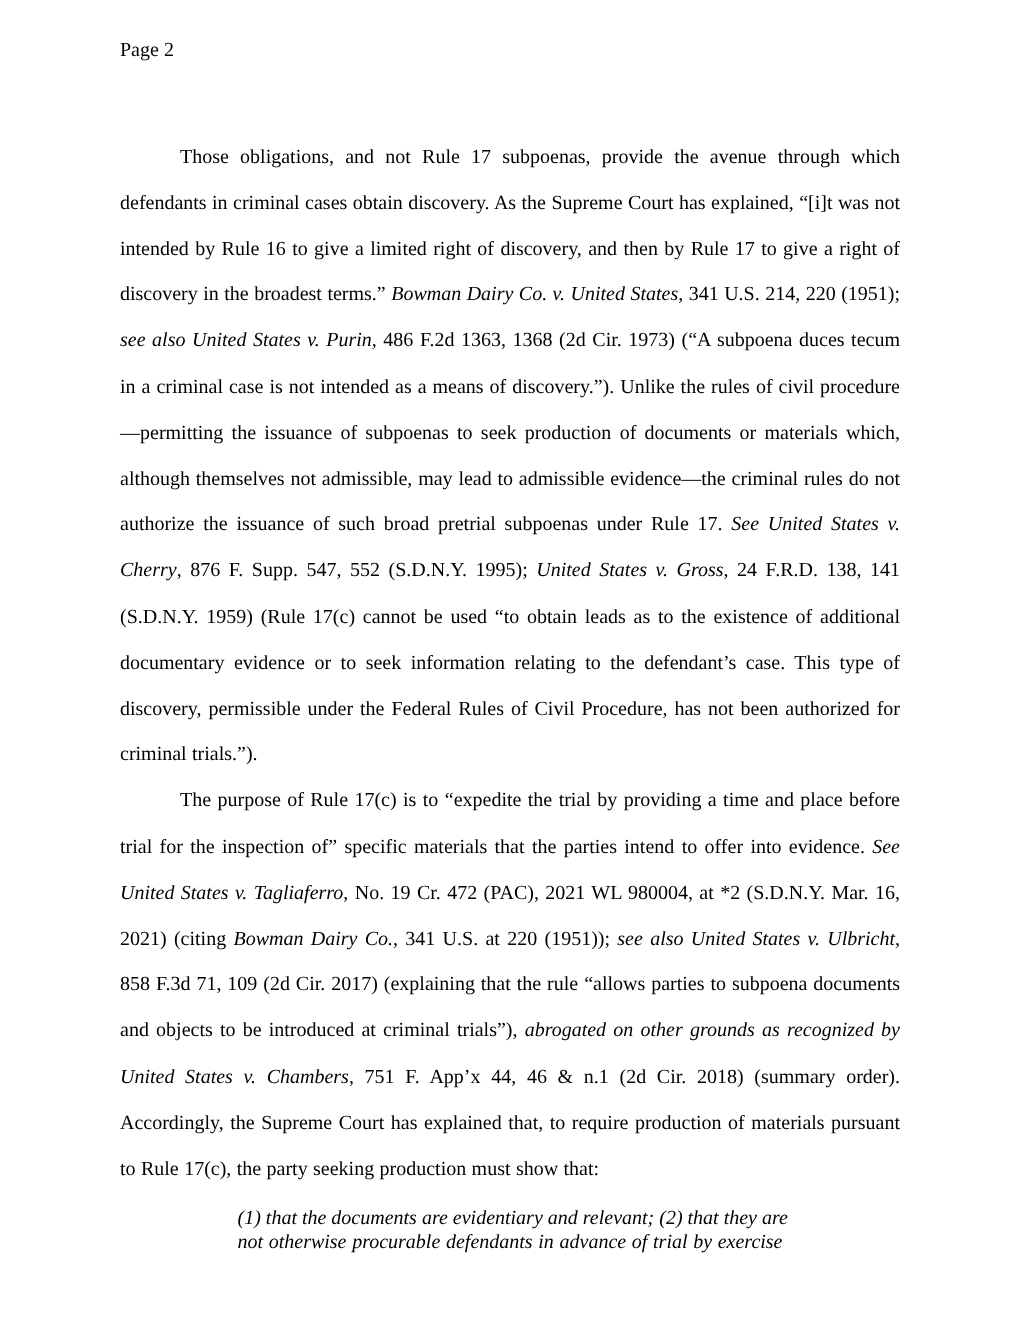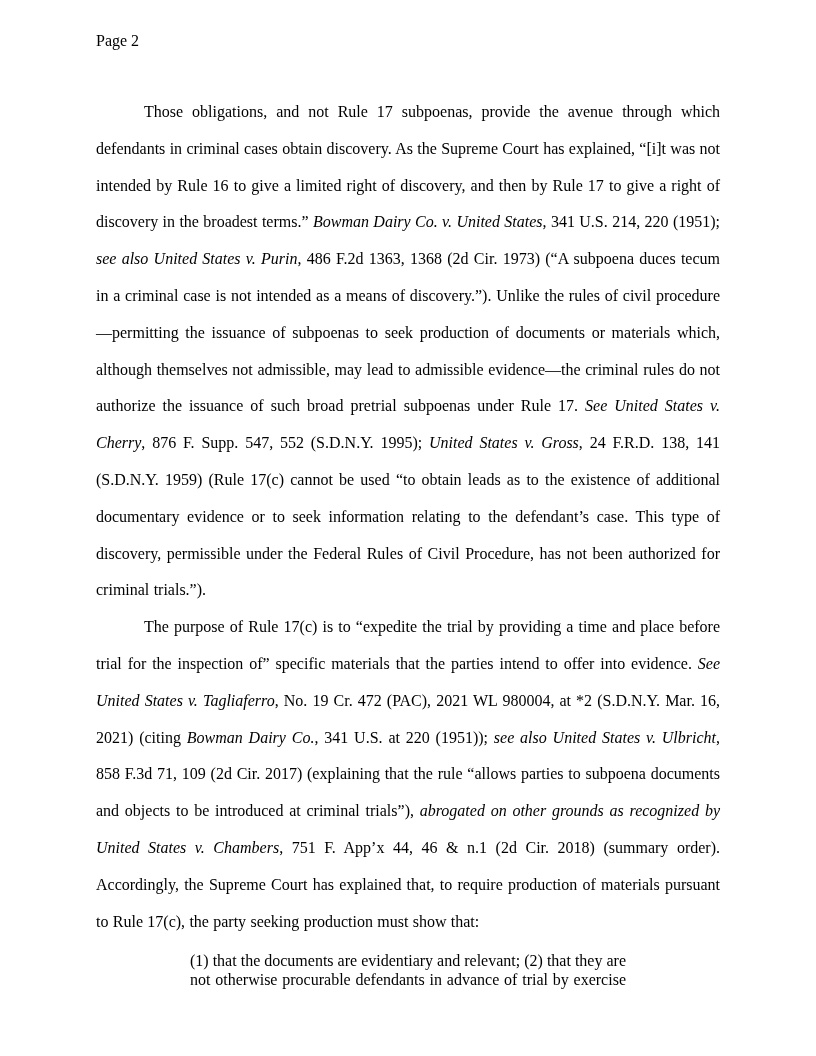--- a/index.html
+++ b/index.html
@@ -20,36 +20,37 @@
   .page-header {
     position: absolute;
     top: 32px;
     left: 96px;
     right: 98px;
     text-align: left;
     line-height: 18px;
   }
   .doc-body {
     position: absolute;
-    top: 94px;
+    top: 108px;
     left: 96px;
     right: 96px;
   }
   .para {
     margin: 0;
     text-align: justify;
     text-indent: 48px;
     line-height: 36.8px;
     word-spacing: 0.02em;
   }
   .para .em {
     font-style: italic;
   }
   .blockquote {
     margin: 12px 94px 0 94px;
+    font-style: italic;
   }
   .bq-line {
     line-height: 18.4px;
     text-align: justify;
     text-align-last: justify;
     white-space: nowrap;
   }
 </style>
 </head>
 <body>

